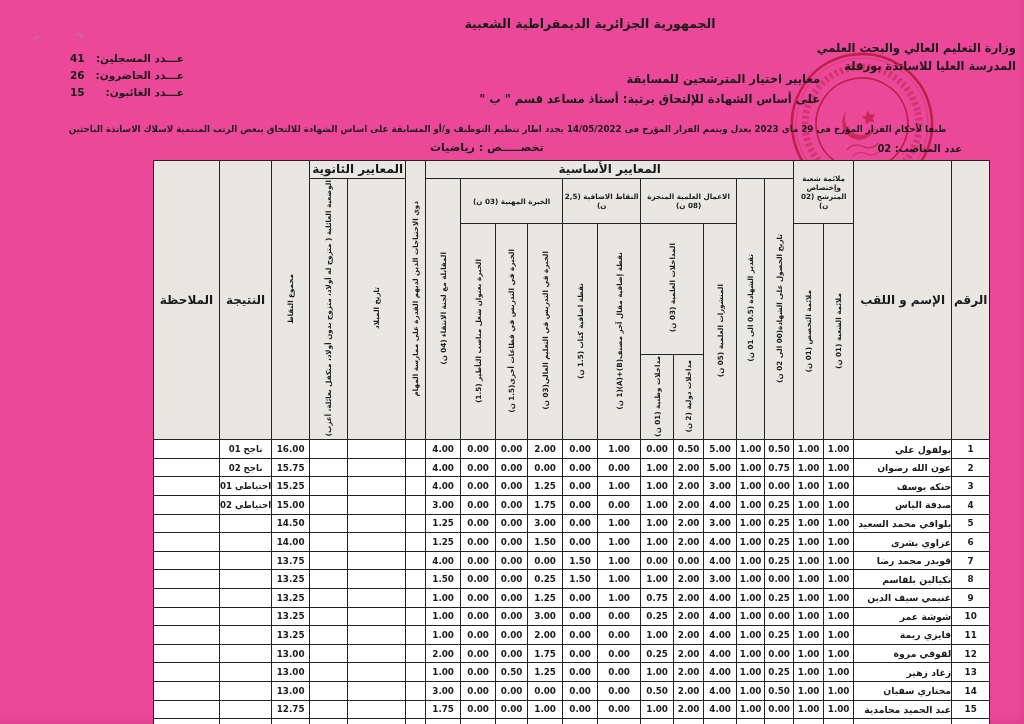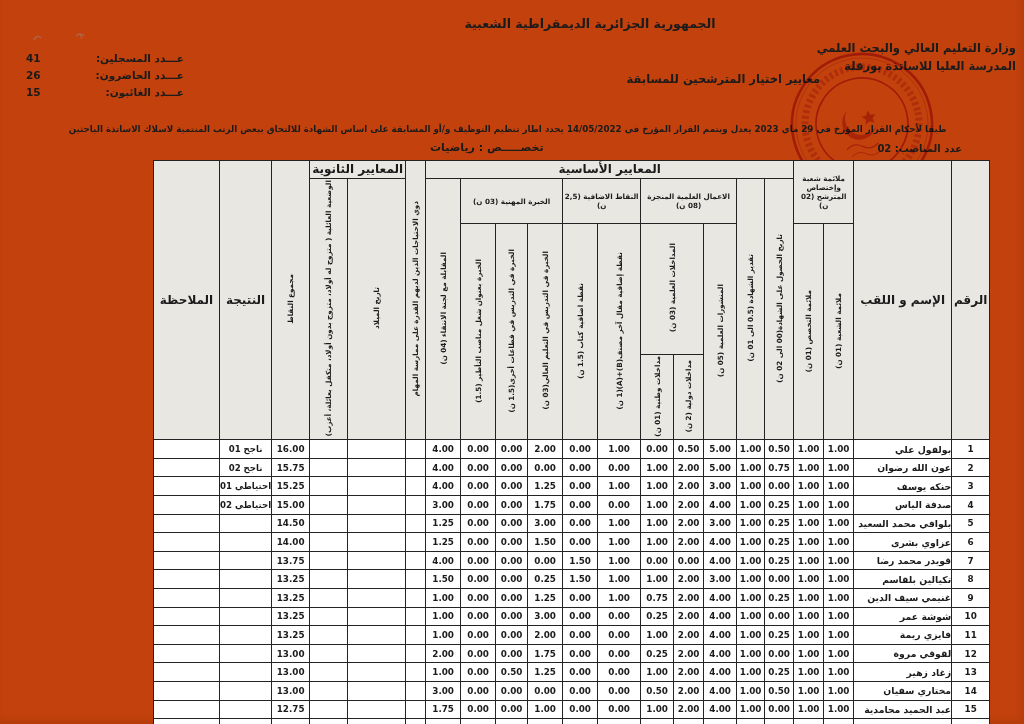--- a/index.html
+++ b/index.html
@@ -6,21 +6,21 @@
   body{
     width:1024px;height:724px;
     background:#e9e9e7;
     font-family:"DejaVu Sans",sans-serif;
     color:#1b1b1b;
     direction:rtl;
   }
   .page{
     position:relative;
     width:1024px;height:724px;
-    background:#c2410c;
+    background:#ec4899;
     overflow:hidden;
     box-shadow:inset -3px -4px 6px rgba(0,0,0,.07);
   }
   
   .republic{
     position:absolute;top:16px;left:170px;width:840px;
     text-align:center;font-size:12.5px;font-weight:bold;letter-spacing:.5px;
   }
   .ministry{
     position:absolute;top:40px;right:8px;width:260px;
@@ -28,21 +28,21 @@
   }
   .titles{
     position:absolute;top:70px;left:380px;width:440px;
     font-size:11.5px;font-weight:bold;line-height:1.7;
   }
   .stats{
     position:absolute;top:52px;left:26px;width:158px;
     font-size:10.5px;font-weight:600;
   }
   .stat-row{display:flex;justify-content:space-between;margin-bottom:5px;}
-  .stat-row .val{font-weight:bold;}
+  .stat-row .val{font-weight:bold;margin-left:44px;}
   .legal{
     position:absolute;top:124px;left:6px;right:15px;
     text-align:center;font-size:8.7px;font-weight:600;white-space:nowrap;
   }
   .positions{
     position:absolute;top:143px;right:62px;
     font-size:10px;font-weight:bold;
   }
   .specialty{
     position:absolute;top:141px;left:430px;width:330px;text-align:left;
@@ -103,20 +103,21 @@
 
   <div class="republic">الجمهورية الجزائرية الديمقراطية الشعبية</div>
 
   <div class="ministry">
     <div>وزارة التعليم العالي والبحث العلمي</div>
     <div>المدرسة العليا للاساتذة بورقلة</div>
   </div>
 
   <div class="titles">
     <div>معايير اختيار المترشحين للمسابقة</div>
+    <div>على أساس الشهادة للإلتحاق برتبة: أستاذ مساعد قسم " ب "</div>
   </div>
 
   <div class="stats">
     <div class="stat-row">
       <span>عـــدد المسجلين:</span>
       <span class="val">41</span>
     </div>
     <div class="stat-row">
       <span>عـــدد الحاضرون:</span>
       <span class="val">26</span>

